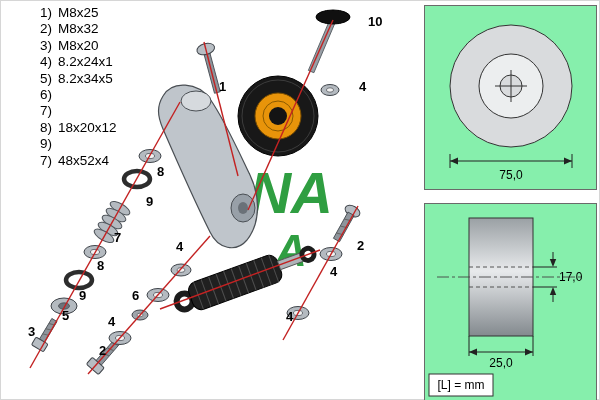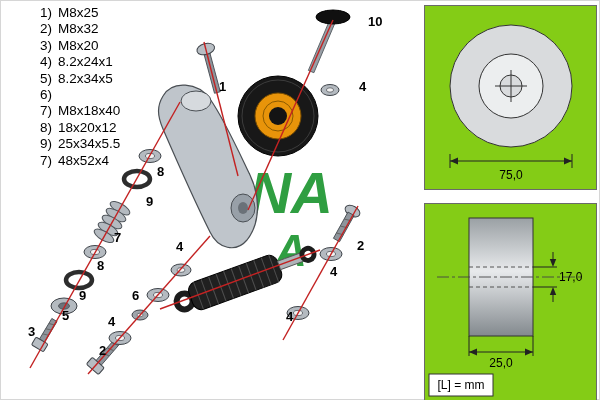--- a/index.html
+++ b/index.html
@@ -5,21 +5,21 @@
   html,body{margin:0;padding:0;background:#fff;}
   .screen{
     position:relative;width:600px;height:400px;background:#ffffff;
     box-shadow:inset 0 0 0 1px #d6d6d6;overflow:hidden;
     font-family:"Liberation Sans",sans-serif;
   }
   .parts-list{position:absolute;left:26px;top:5px;z-index:5;}
   .parts-list .row{display:flex;line-height:16.4px;font-size:13.5px;color:#000;}
   .parts-list .n{display:inline-block;width:26px;text-align:right;margin-right:6px;}
   .diagram-svg{position:absolute;left:0;top:0;z-index:1;}
-  .panel{position:absolute;background:#84cc16;border:1px solid #6a6a6a;z-index:6;}
+  .panel{position:absolute;background:#86efac;border:1px solid #6a6a6a;z-index:6;}
   .panel-front{left:424px;top:5px;width:171px;height:183px;}
   .panel-side{left:424px;top:203px;width:171px;height:201px;}
   .callout{font-family:"Liberation Sans",sans-serif;font-size:13px;font-weight:bold;fill:#000;}
   .brand{font-family:"Liberation Sans",sans-serif;font-weight:bold;font-style:italic;fill:#2f9e41;text-anchor:middle;}
   .dim{font-family:"Liberation Sans",sans-serif;font-size:12px;fill:#000;}
 </style>
 </head>
 <body>
 
 <div class="screen">
@@ -43,29 +43,27 @@
       </div>
     <div class="row">
         <span class="n">5)</span>
         <span class="s">8.2x34x5</span>
       </div>
     <div class="row">
         <span class="n">6)</span>
       </div>
     <div class="row">
         <span class="n">7)</span>
-        <span class="s">M8x18x40</span>
       </div>
     <div class="row">
         <span class="n">8)</span>
         <span class="s">18x20x12</span>
       </div>
     <div class="row">
         <span class="n">9)</span>
-        <span class="s">25x34x5.5</span>
       </div>
     <div class="row">
         <span class="n">7)</span>
         <span class="s">48x52x4</span>
       </div>
   </div>
 
   <svg class="diagram-svg" width="600" height="400" viewBox="0 0 600 400">
 
     <g>

